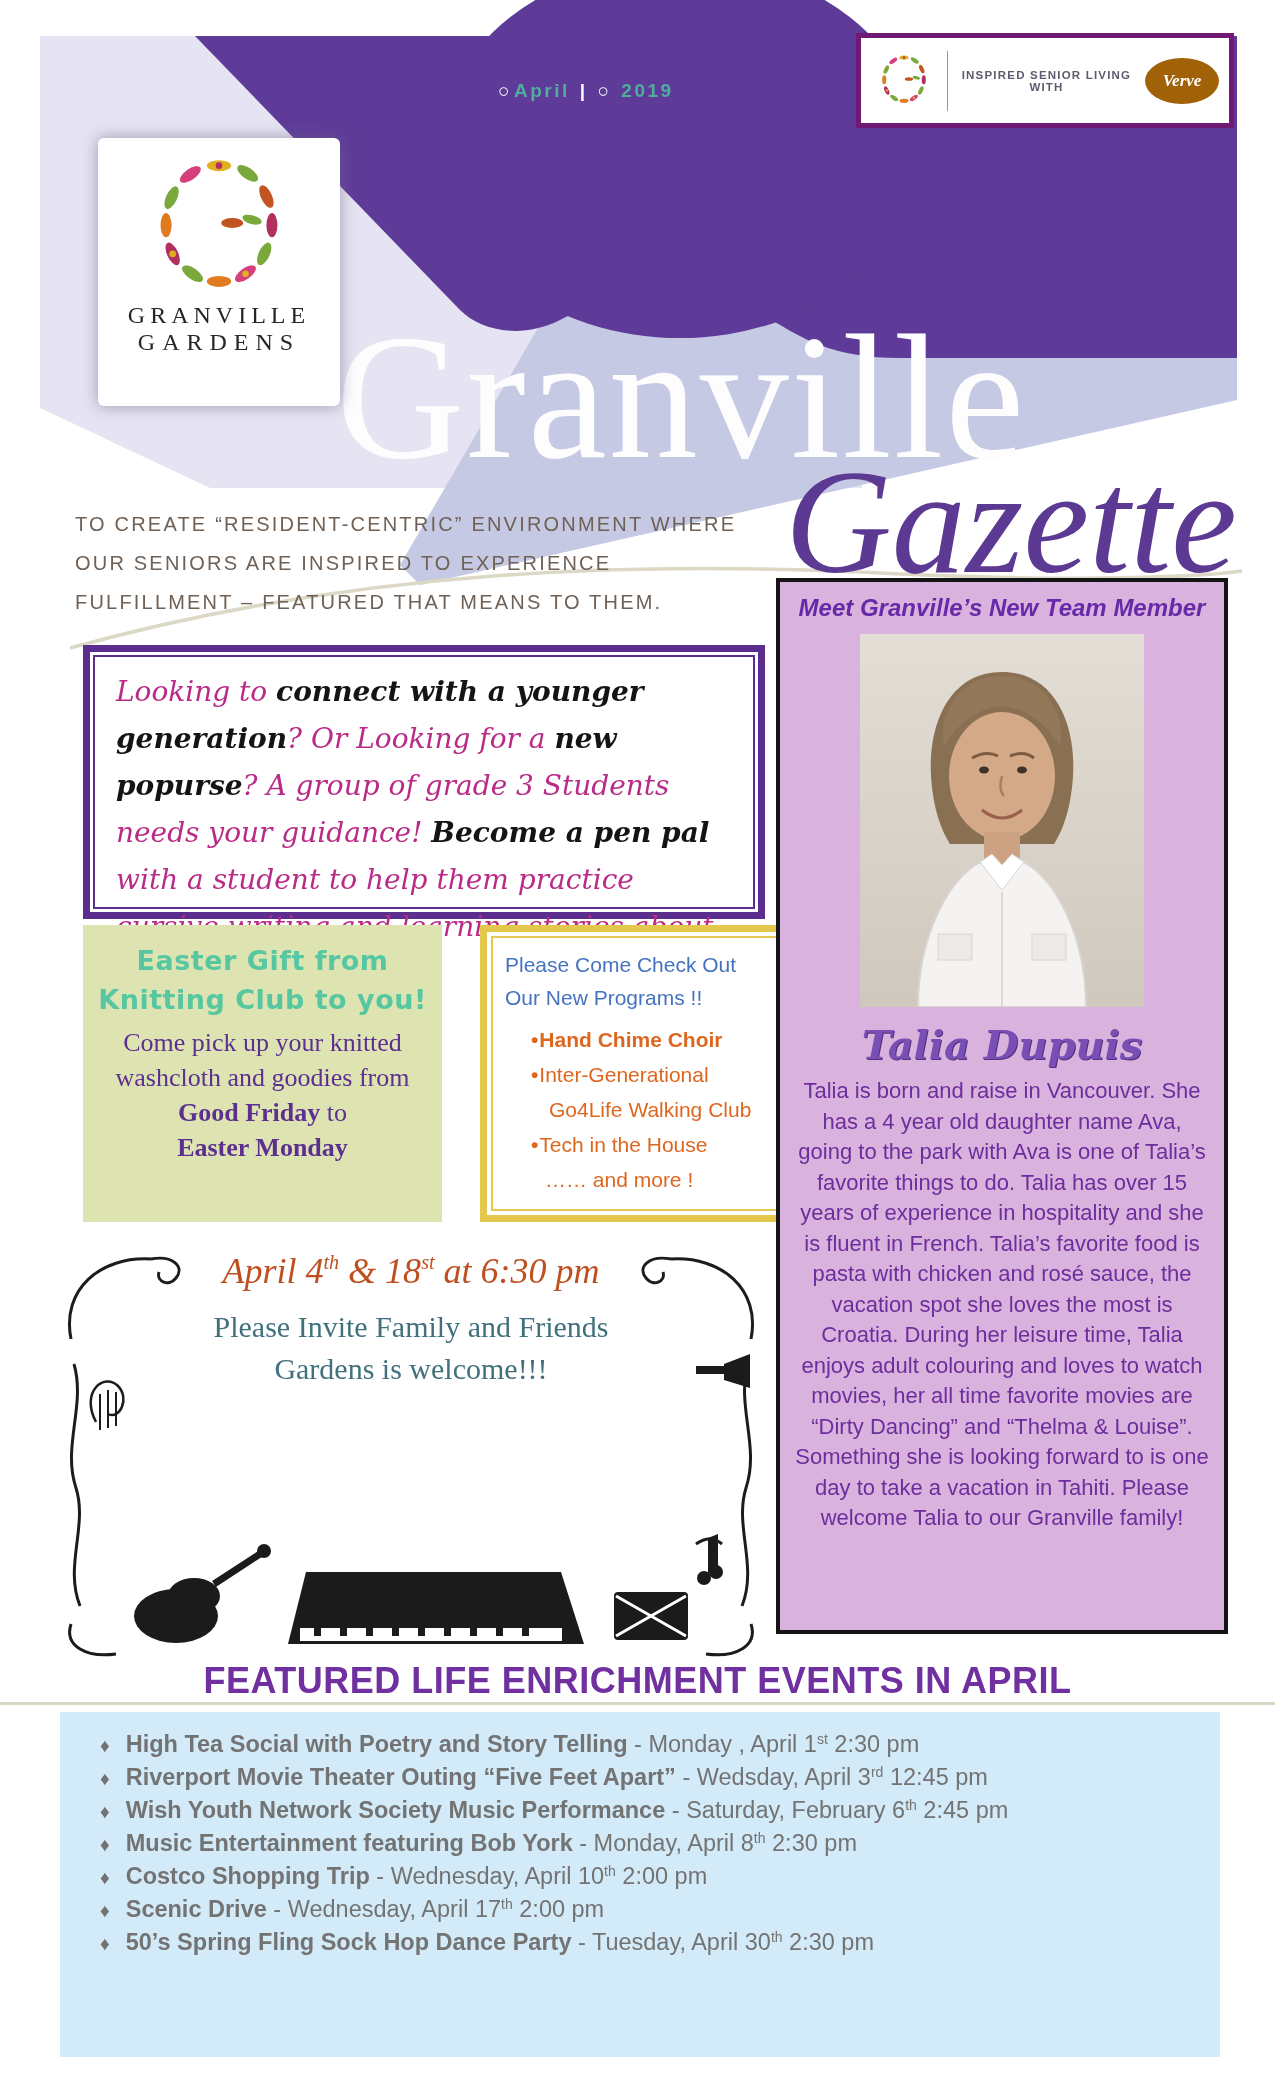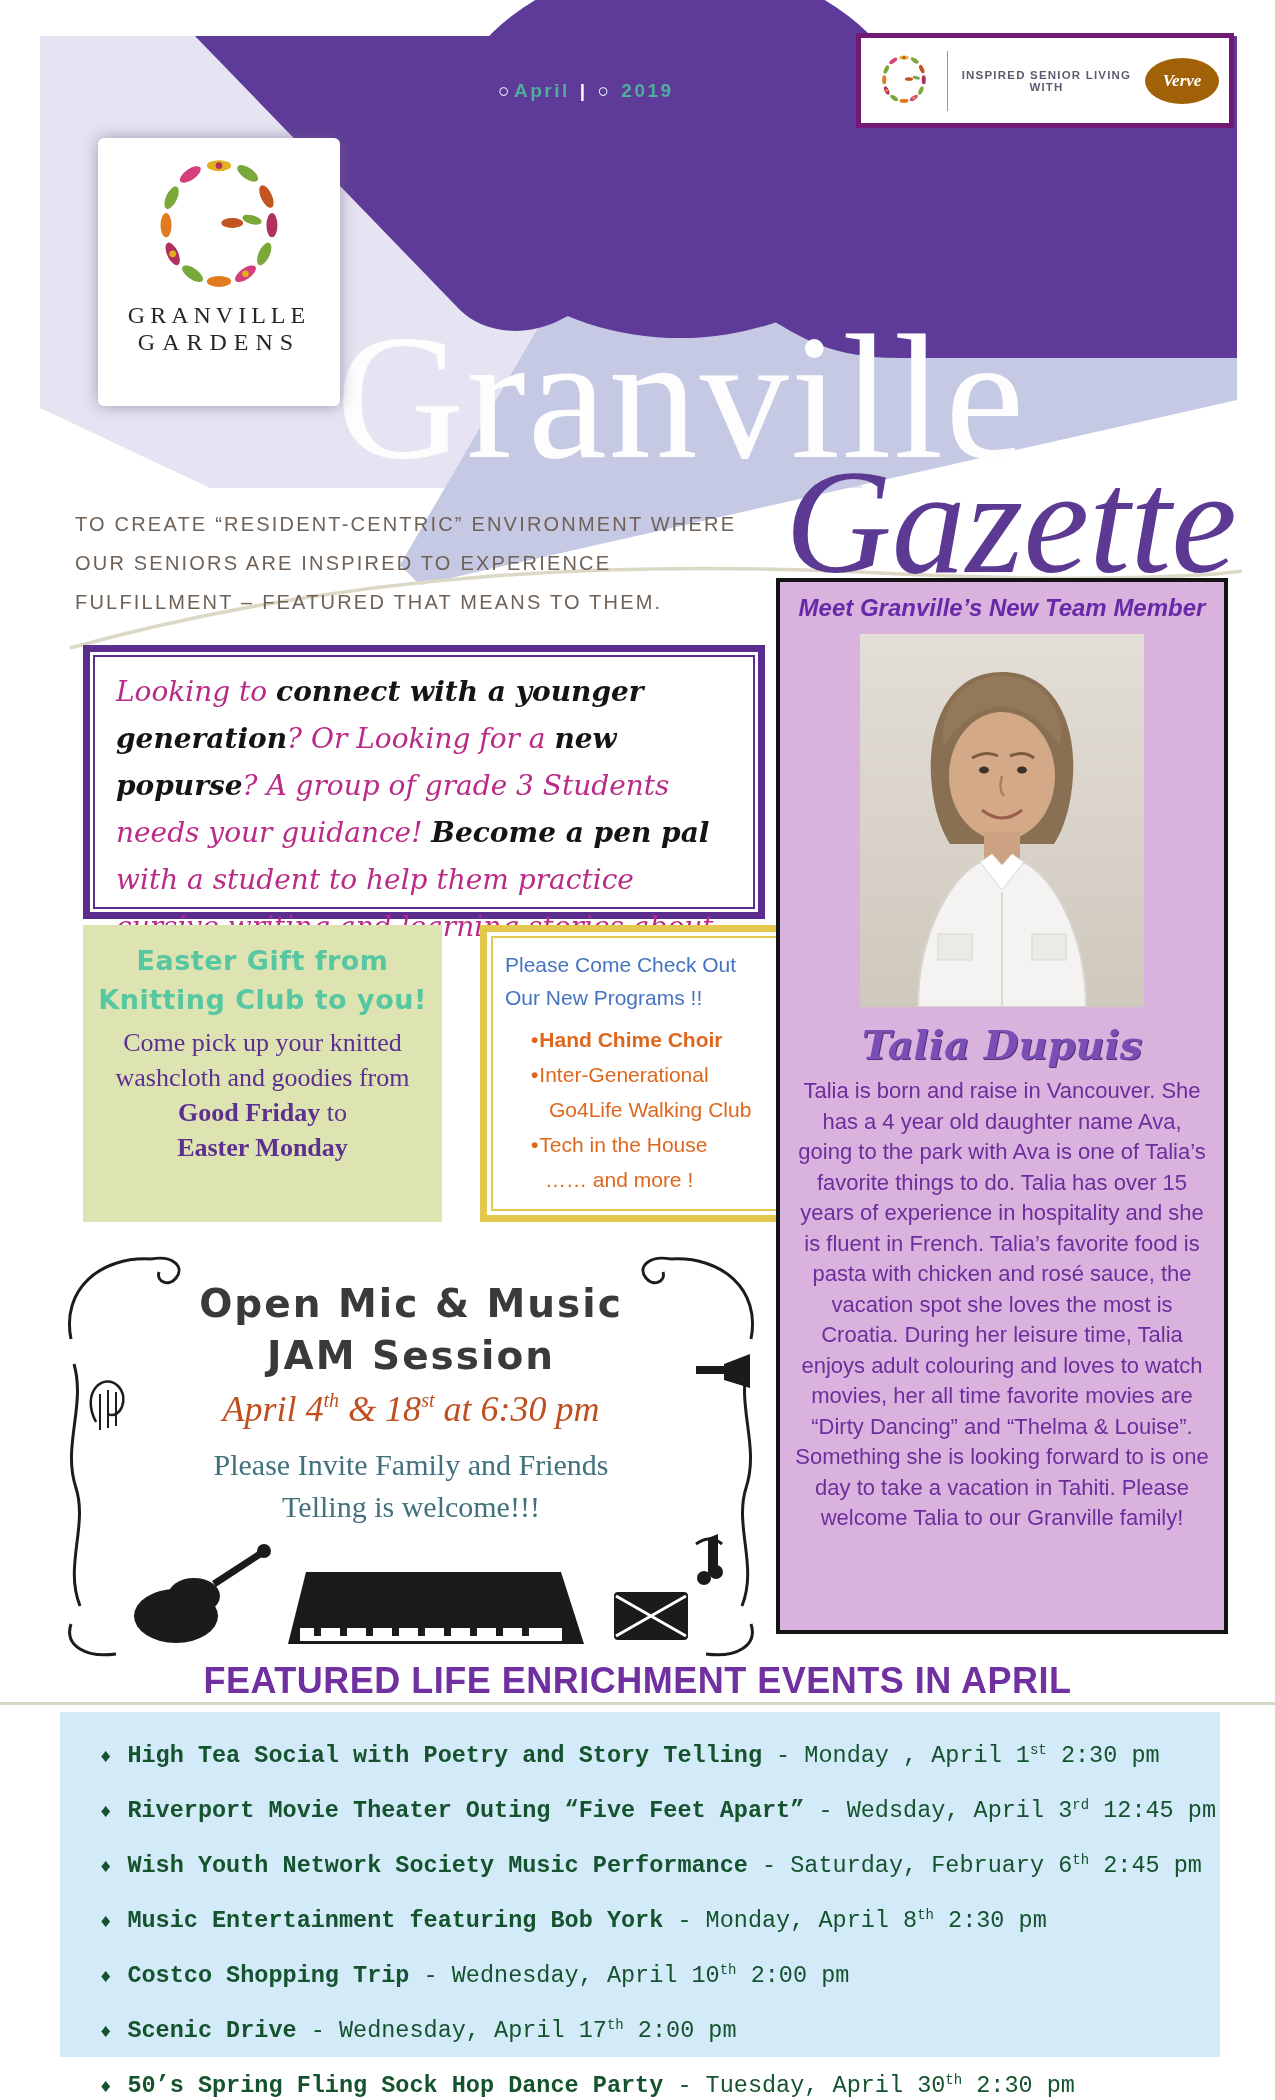--- a/index.html
+++ b/index.html
@@ -90,21 +90,21 @@
   #om-date .sup{font-size:20px;vertical-align:14px;}
   #om-lines{position:relative;margin-top:14px;font-family:"Liberation Serif",serif;
        font-size:30px;line-height:42px;color:#40717c;z-index:2;}
 
   
   #featured-title{left:0;top:1660px;width:1275px;text-align:center;z-index:6;
        font-size:36px;font-weight:bold;color:#7030a0;letter-spacing:0.5px;}
   #featured-rule{left:0;top:1702px;width:1275px;height:3px;background:#dad6c6;z-index:5;}
   #events-panel{left:60px;top:1712px;width:1160px;height:345px;z-index:6;background:#d3eaf8;
        box-sizing:border-box;padding:14px 0 0 40px;}
-  .ev-row{font-family:Liberation Mono, monospace;font-size:23.5px;line-height:48px;color:#14532d;
+  .ev-row{font-family:Liberation Sans, sans-serif;font-size:23.5px;line-height:26px;color:#737373;
        white-space:nowrap;}
   .ev-b{font-size:19px;margin-right:16px;}
   .ev-n{font-weight:bold;}
   .ev-sup{font-size:14px;vertical-align:8px;}
 
   
   .swoosh{stroke:#dcd8c6;stroke-width:3.5;fill:none;}
 </style>
 </head>
 <body>
@@ -252,28 +252,24 @@
       <rect x="558" y="348" width="74" height="48" rx="4"></rect>
       <path d="M560,352 L630,392 M630,352 L560,392" stroke="#ffffff" stroke-width="3"></path>
       <path d="M652,330 l0,-36 l10,-4 l0,36 z"></path>
       <circle cx="648" cy="334" r="7"></circle>
       <circle cx="660" cy="328" r="7"></circle>
       <path d="M640,300 q14,-10 26,0" stroke="#1b1b1b" stroke-width="3" fill="none"></path>
       <path d="M668,120 l26,-10 l0,34 l-26,-8 z"></path>
       <rect x="640" y="122" width="30" height="8"></rect>
     </g>
   </svg>
-  <div id="om-title">
-    <div>Open Mic &amp; Music</div>
-    <div>JAM Session</div>
-  </div>
   <div id="om-date"><span>April 4</span><span class="sup">th</span><span> &amp; 18</span><span class="sup">st</span><span> at 6:30 pm</span></div>
   <div id="om-lines">
     <div>Please Invite Family and Friends</div>
-    <div>Telling is welcome!!!</div>
+    <div>Gardens is welcome!!!</div>
   </div>
 </div>
 
 <div id="featured-rule" class="abs"></div>
 <div id="featured-title" class="abs">FEATURED LIFE ENRICHMENT EVENTS IN APRIL</div>
 <div id="events-panel" class="abs">
     <div class="ev-row"><span class="ev-b">♦</span><span class="ev-n">High Tea Social with Poetry and Story Telling</span><span class="ev-r"> - Monday , April 1<span class="ev-sup">st</span> 2:30 pm</span></div>
     <div class="ev-row"><span class="ev-b">♦</span><span class="ev-n">Riverport Movie Theater Outing “Five Feet Apart”</span><span class="ev-r"> - Wedsday, April 3<span class="ev-sup">rd</span> 12:45 pm</span></div>
     <div class="ev-row"><span class="ev-b">♦</span><span class="ev-n">Wish Youth Network Society Music Performance</span><span class="ev-r"> - Saturday, February 6<span class="ev-sup">th</span> 2:45 pm</span></div>
     <div class="ev-row"><span class="ev-b">♦</span><span class="ev-n">Music Entertainment featuring Bob York</span><span class="ev-r"> - Monday, April 8<span class="ev-sup">th</span> 2:30 pm</span></div>

